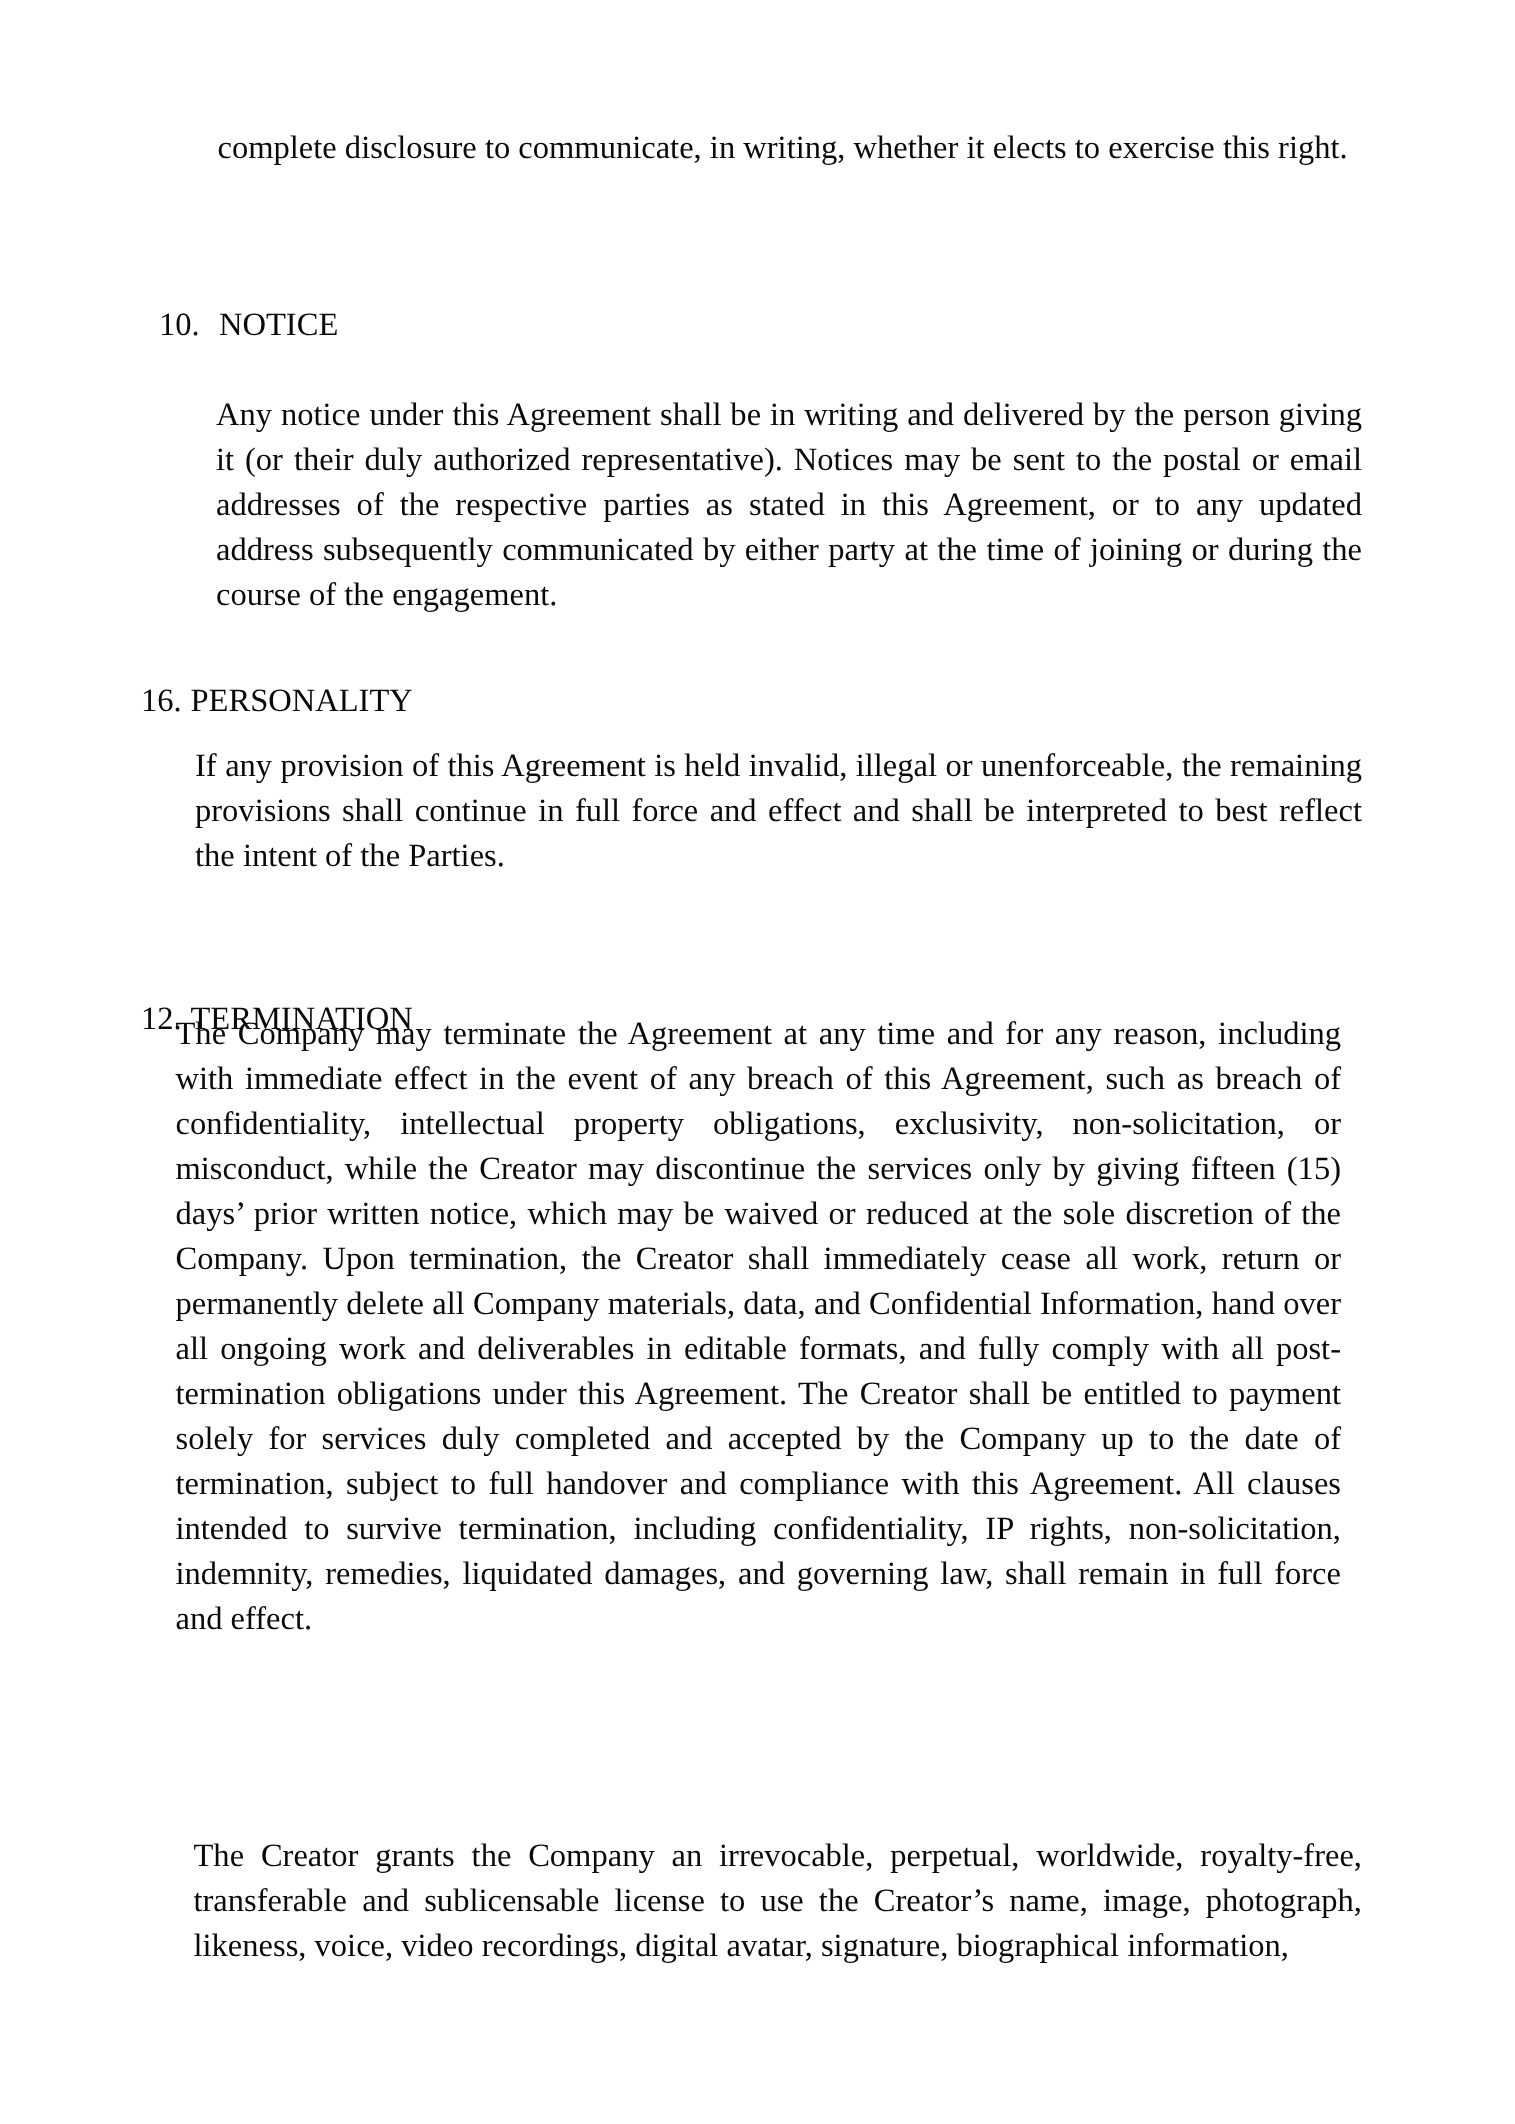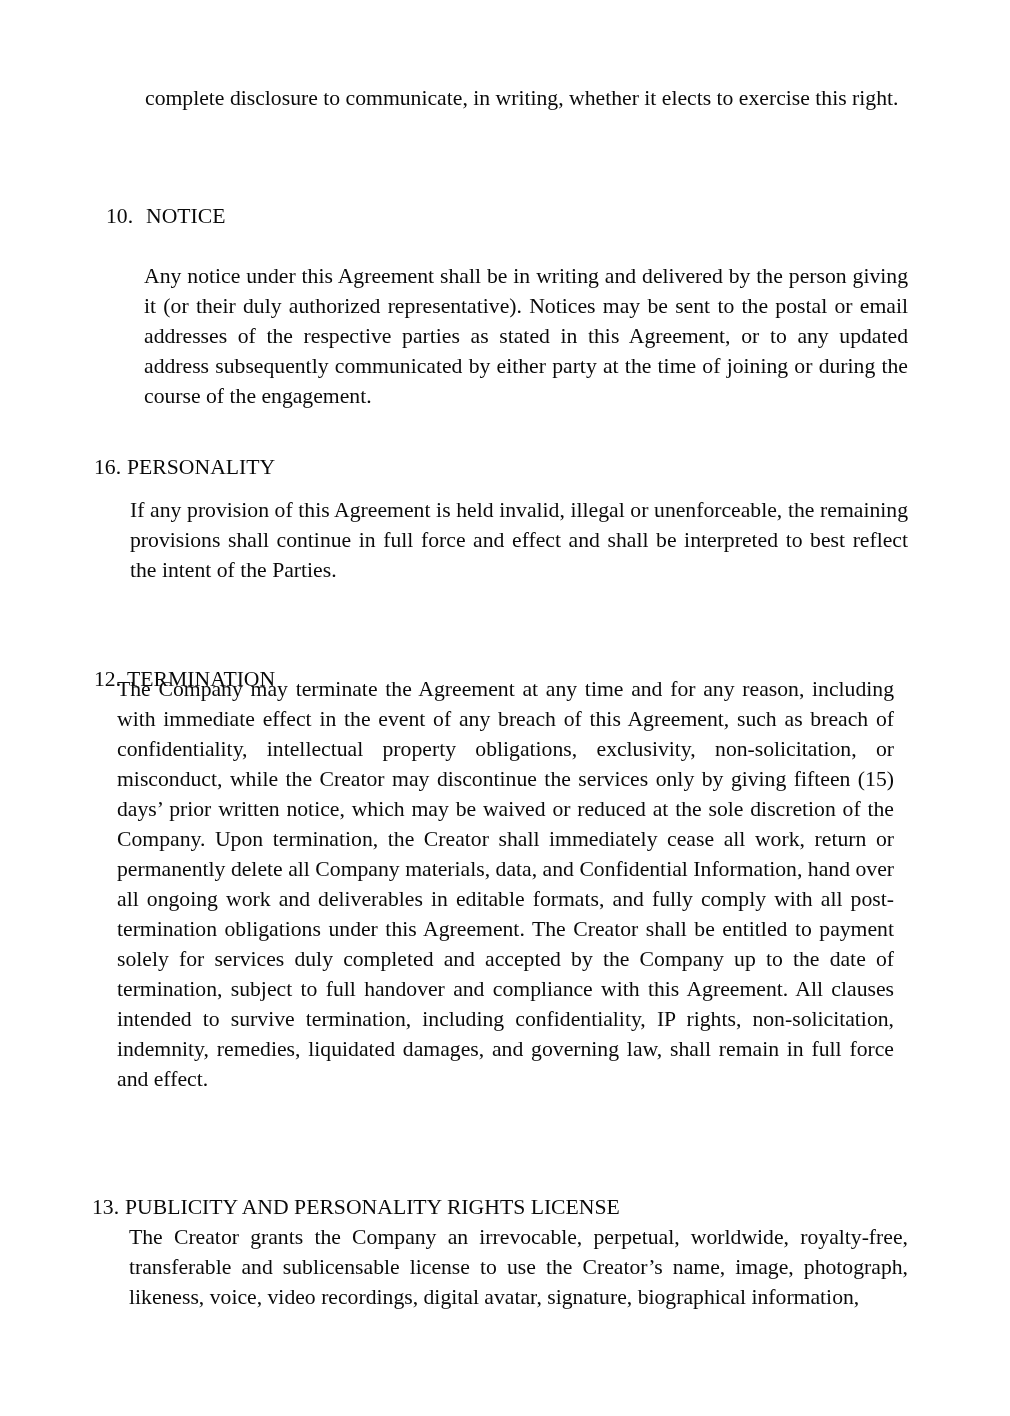--- a/index.html
+++ b/index.html
@@ -68,18 +68,15 @@
   <div class="heading h11">
     <span class="num">16.</span><span>PERSONALITY</span>
   </div>
   <p class="para p11">If any provision of this Agreement is held invalid, illegal or unenforceable, the remaining provisions shall continue in full force and effect and shall be interpreted to best reflect the intent of the Parties.</p>
 
   <div class="heading h12">
     <span class="num">12.</span><span>TERMINATION</span>
   </div>
   <p class="para p12">The Company may terminate the Agreement at any time and for any reason, including with immediate effect in the event of any breach of this Agreement, such as breach of confidentiality, intellectual property obligations, exclusivity, non-solicitation, or misconduct, while the Creator may discontinue the services only by giving fifteen (15) days’ prior written notice, which may be waived or reduced at the sole discretion of the Company. Upon termination, the Creator shall immediately cease all work, return or permanently delete all Company materials, data, and Confidential Information, hand over all ongoing work and deliverables in editable formats, and fully comply with all post-termination obligations under this Agreement. The Creator shall be entitled to payment solely for services duly completed and accepted by the Company up to the date of termination, subject to full handover and compliance with this Agreement. All clauses intended to survive termination, including confidentiality, IP rights, non-solicitation, indemnity, remedies, liquidated damages, and governing law, shall remain in full force and effect.</p>
 
-  <div class="heading h13">
-    <span class="num">13.</span><span>PUBLICITY AND PERSONALITY RIGHTS LICENSE</span>
-  </div>
   <p class="para p13">The Creator grants the Company an irrevocable, perpetual, worldwide, royalty-free, transferable and sublicensable license to use the Creator’s name, image, photograph, likeness, voice, video recordings, digital avatar, signature, biographical information,</p>
 
 </div>
 
 </body></html>

